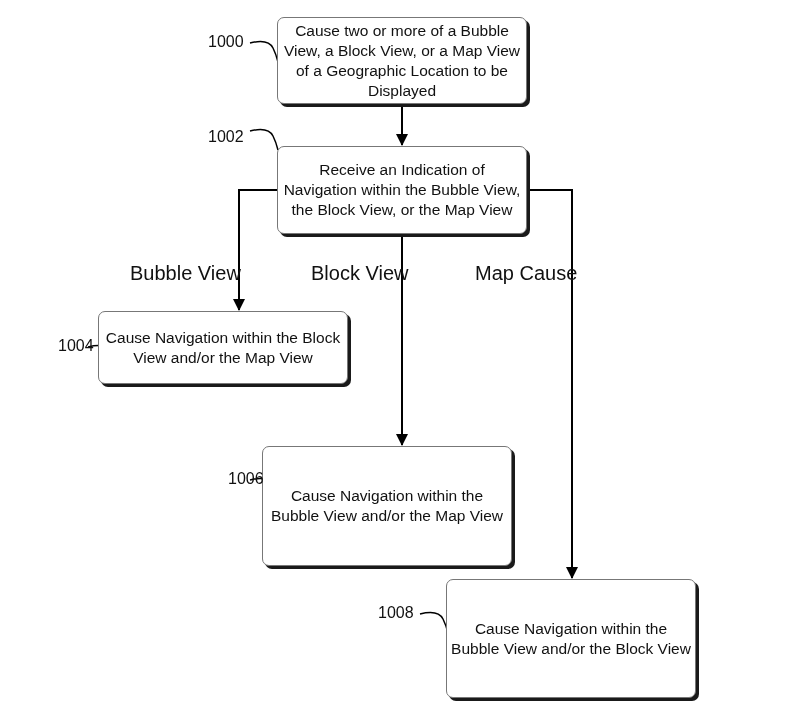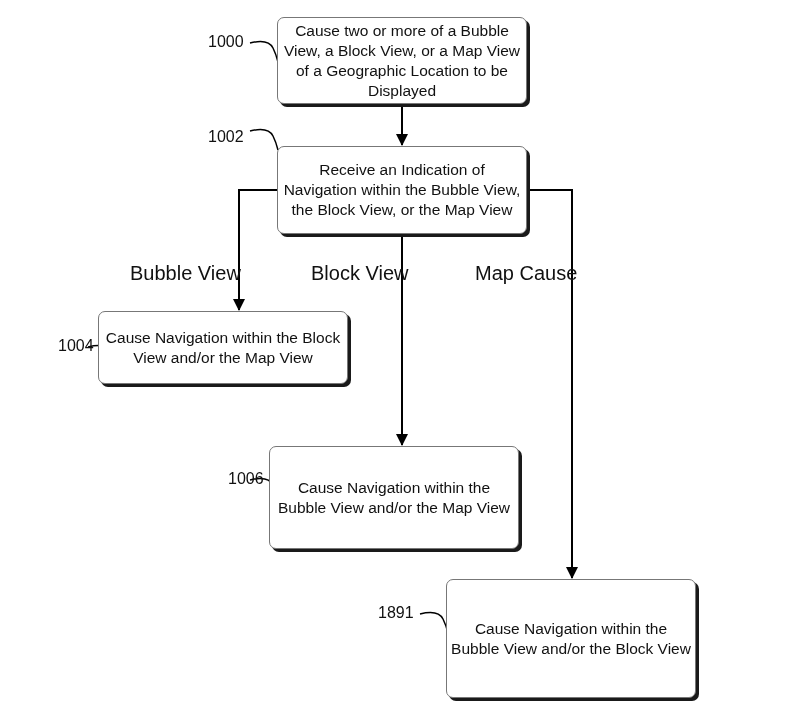--- a/index.html
+++ b/index.html
@@ -45,28 +45,28 @@
 
 <div class="box" style="left:277px; top:17px; width:250px; height:87px;">
   <span>Cause two or more of a Bubble View, a Block View, or a Map View of a Geographic Location to be Displayed</span>
 </div>
 <div class="box" style="left:277px; top:146px; width:250px; height:88px;">
   <span>Receive an Indication of Navigation within the Bubble View, the Block View, or the Map View</span>
 </div>
 <div class="box" style="left:98px; top:311px; width:250px; height:73px;text-align:center;">
   <span>Cause Navigation within the Block View and/or the Map View</span>
 </div>
-<div class="box" style="left:269px; top:446px; width:250px; height:103px;">
+<div class="box" style="left:262px; top:446px; width:250px; height:120px;">
   <span>Cause Navigation within the Bubble View and/or the Map View</span>
 </div>
 <div class="box" style="left:446px; top:579px; width:250px; height:119px;">
   <span>Cause Navigation within the Bubble View and/or the Block View</span>
 </div>
 
 <div class="ref" style="left:208px; top:33px;">1000</div>
 <div class="ref" style="left:208px; top:128px;">1002</div>
 <div class="ref" style="left:58px; top:337px;">1004</div>
 <div class="ref" style="left:208px; top:470px;margin-left:20px;">1006</div>
-<div class="ref" style="left:378px; top:604px;">1891</div>
+<div class="ref" style="left:378px; top:604px;">1008</div>
 
 <div class="edge-label" style="left:130px; top:262px;">Bubble View</div>
 <div class="edge-label" style="left:311px; top:262px;">Block View</div>
 <div class="edge-label" style="left:475px; top:262px;">Map Cause</div>
 
 </body></html>

